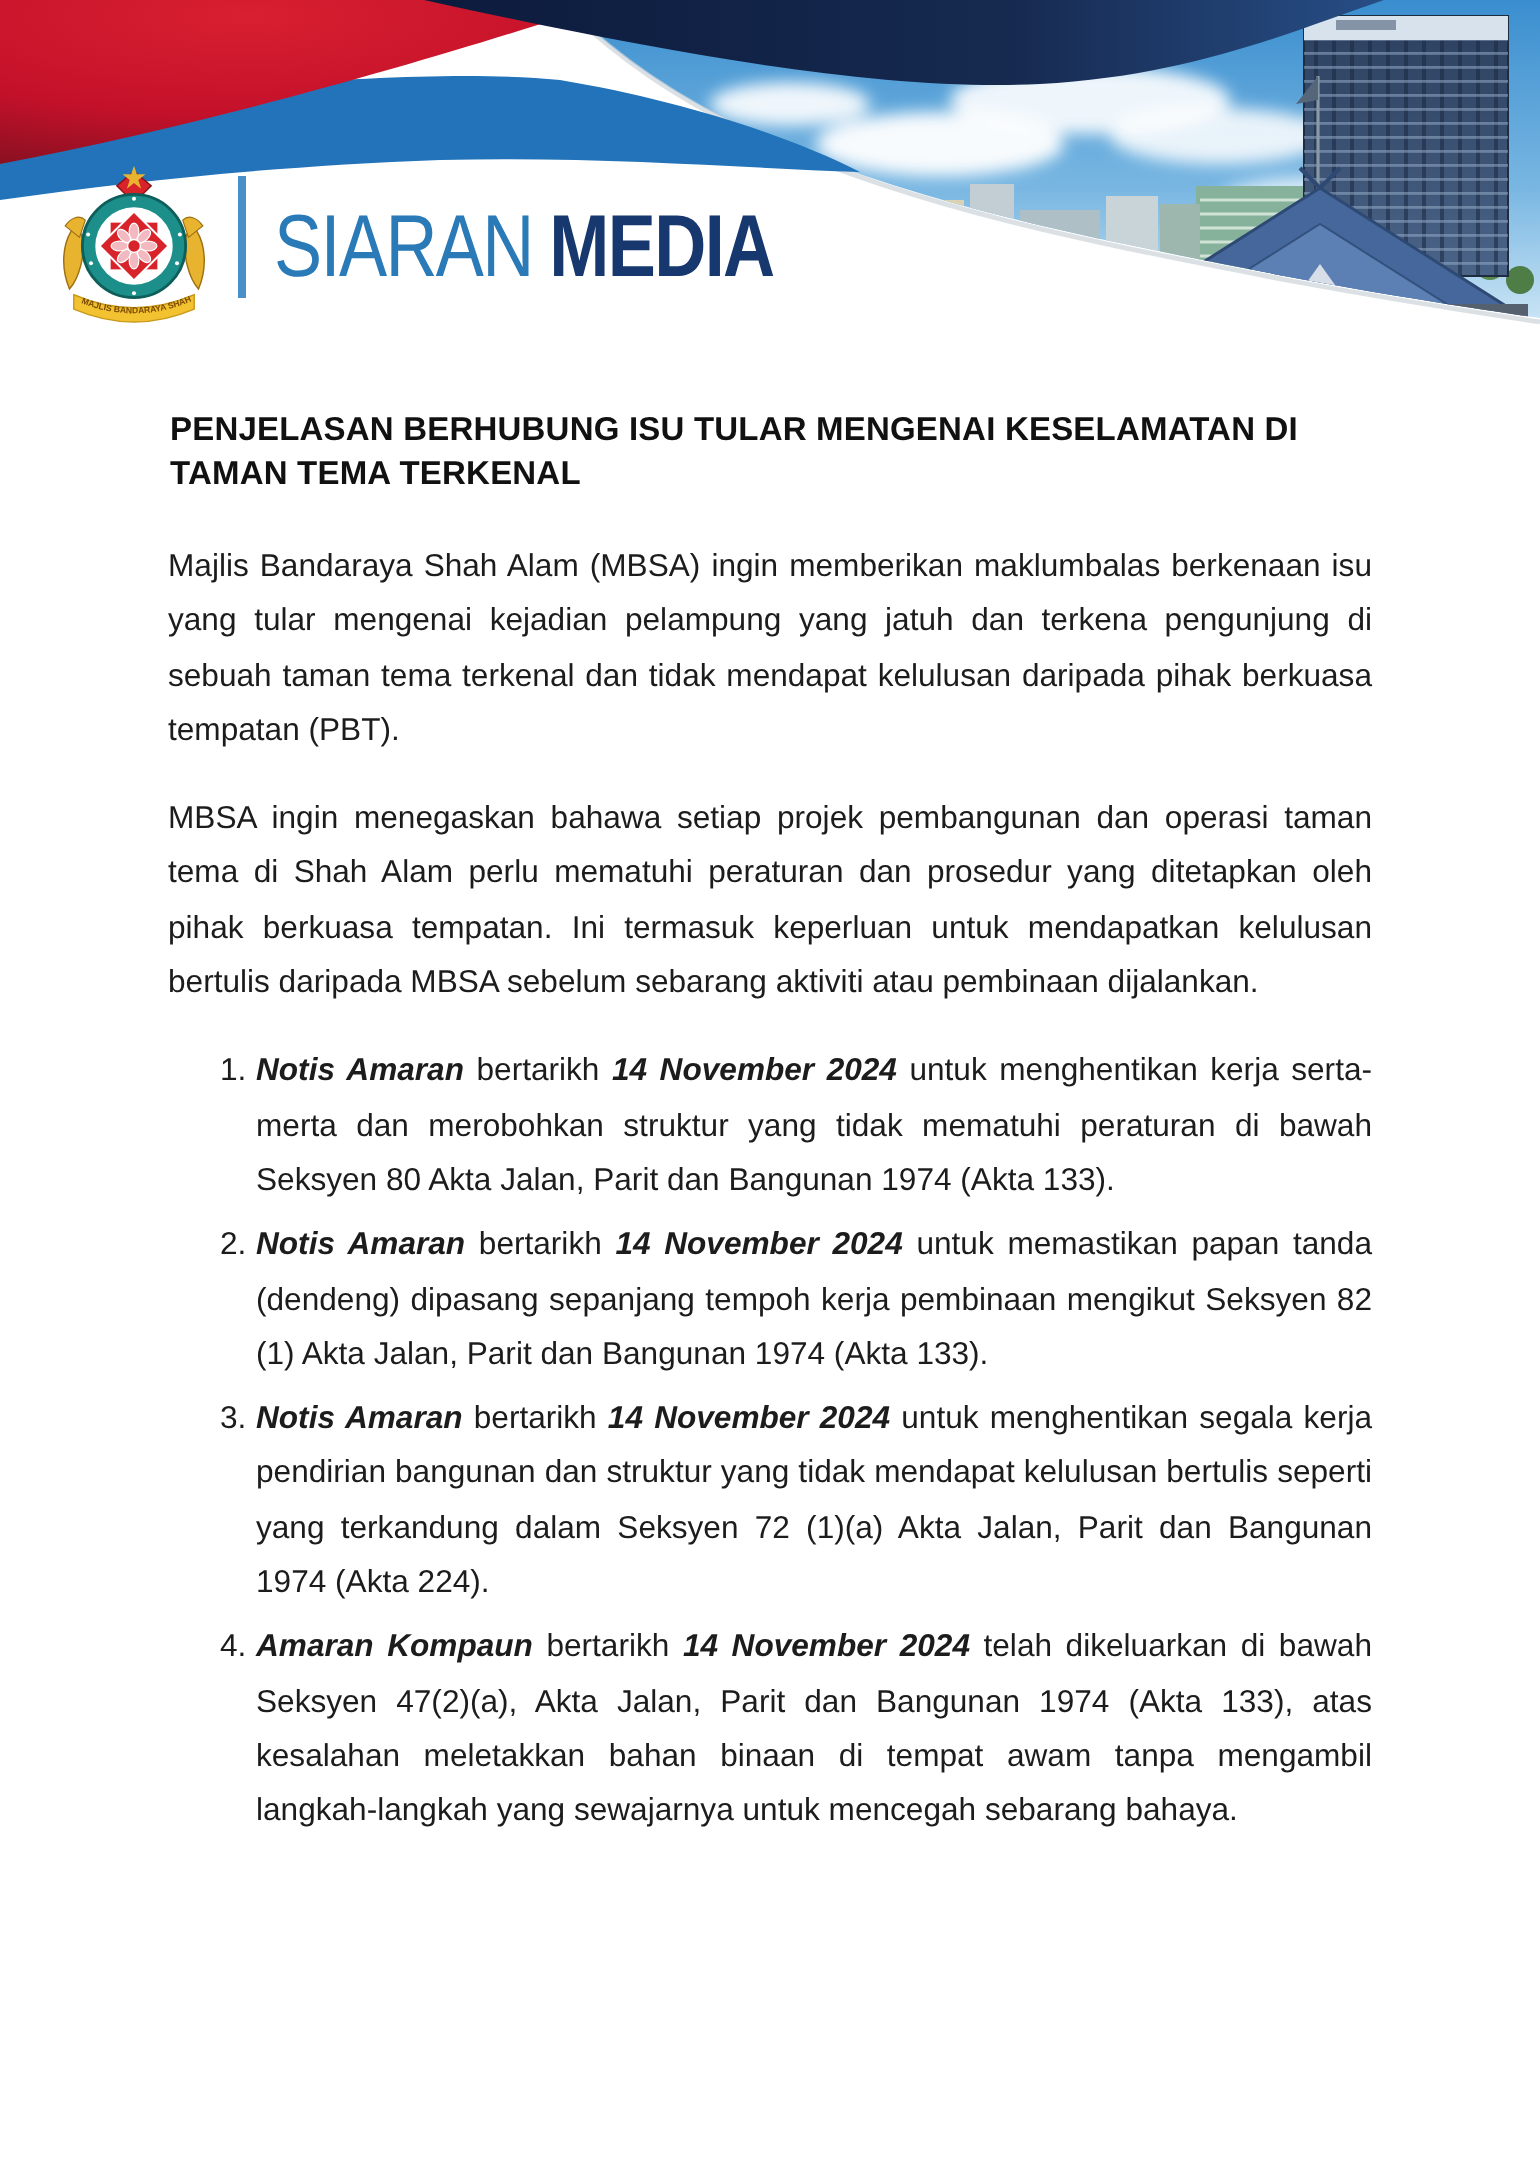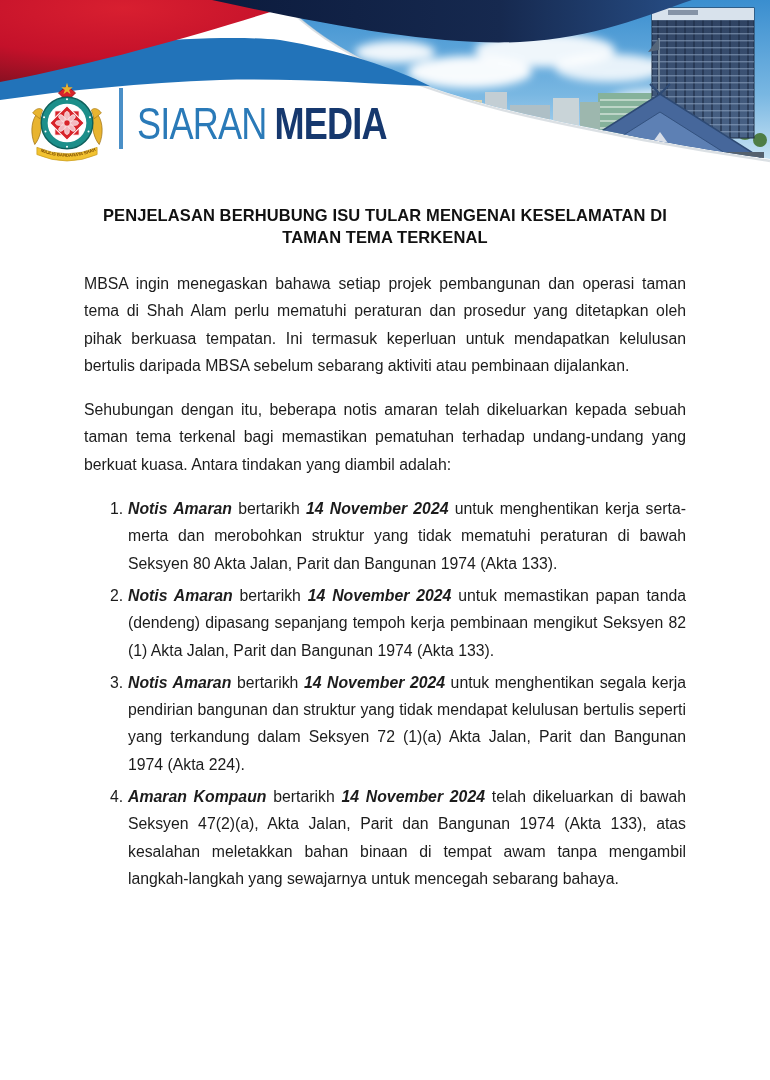--- a/index.html
+++ b/index.html
@@ -15,21 +15,21 @@
   .brand{
     position:absolute;left:137px;top:102px;white-space:nowrap;
     font-size:44px;letter-spacing:-1px;line-height:1;
     transform:scaleX(.82);transform-origin:left top;
   }
   .brand .siaran{color:#2a7ab8;font-weight:400;}
   .brand .media{color:#16386e;font-weight:700;margin-left:10px;}
   
   .content{position:absolute;left:84px;top:205px;width:602px;}
   .doc-title{
-    max-width:600px;margin:0 auto 22px auto;text-align:center;
+    max-width:600px;margin:0 auto 22px auto;
     font-size:16.5px;font-weight:700;line-height:21.5px;color:#111;letter-spacing:.1px;
   }
   .para{
     margin:0 0 17px 0;font-size:15.8px;line-height:27.3px;text-align:justify;
   }
   ol.press-list{list-style:none;margin:16px 0 0 0;padding:0;}
   ol.press-list li{
     position:relative;padding-left:44px;margin:0 0 5px 0;
     font-size:15.8px;line-height:27.3px;text-align:justify;
   }
@@ -203,22 +203,22 @@
 
     <div class="brand-sep"></div>
     <div class="brand">
       <span class="siaran">SIARAN</span><span class="media">MEDIA</span>
     </div>
   </div>
 
   <div class="content">
     <h1 class="doc-title">PENJELASAN BERHUBUNG ISU TULAR MENGENAI KESELAMATAN DI TAMAN TEMA TERKENAL</h1>
 
+    <p class="para">Majlis Bandaraya Shah Alam (MBSA) ingin memberikan maklumbalas berkenaan isu yang tular mengenai kejadian pelampung yang jatuh dan terkena pengunjung di sebuah taman tema terkenal dan tidak mendapat kelulusan daripada pihak berkuasa tempatan (PBT).</p>
     <p class="para">MBSA ingin menegaskan bahawa setiap projek pembangunan dan operasi taman tema di Shah Alam perlu mematuhi peraturan dan prosedur yang ditetapkan oleh pihak berkuasa tempatan. Ini termasuk keperluan untuk mendapatkan kelulusan bertulis daripada MBSA sebelum sebarang aktiviti atau pembinaan dijalankan.</p>
-    <p class="para">Sehubungan dengan itu, beberapa notis amaran telah dikeluarkan kepada sebuah taman tema terkenal bagi memastikan pematuhan terhadap undang-undang yang berkuat kuasa. Antara tindakan yang diambil adalah:</p>
 
     <ol class="press-list">
       <li>
         <span class="num">1.</span><span class="b">Notis Amaran</span><span> bertarikh </span><span class="b">14 November 2024</span><span> untuk menghentikan kerja serta-merta dan merobohkan struktur yang tidak mematuhi peraturan di bawah Seksyen 80 Akta Jalan, Parit dan Bangunan 1974 (Akta 133).</span>
       </li>
       <li>
         <span class="num">2.</span><span class="b">Notis Amaran</span><span> bertarikh </span><span class="b">14 November 2024</span><span> untuk memastikan papan tanda (dendeng) dipasang sepanjang tempoh kerja pembinaan mengikut Seksyen 82 (1) Akta Jalan, Parit dan Bangunan 1974 (Akta 133).</span>
       </li>
       <li>
         <span class="num">3.</span><span class="b">Notis Amaran</span><span> bertarikh </span><span class="b">14 November 2024</span><span> untuk menghentikan segala kerja pendirian bangunan dan struktur yang tidak mendapat kelulusan bertulis seperti yang terkandung dalam Seksyen 72 (1)(a) Akta Jalan, Parit dan Bangunan 1974 (Akta 224).</span>

